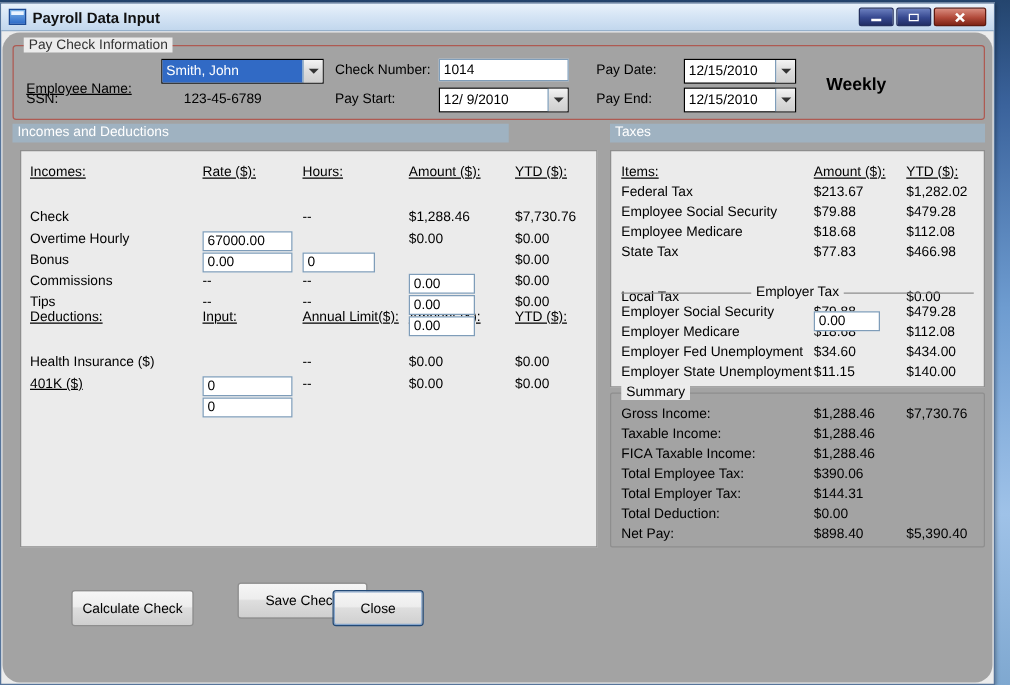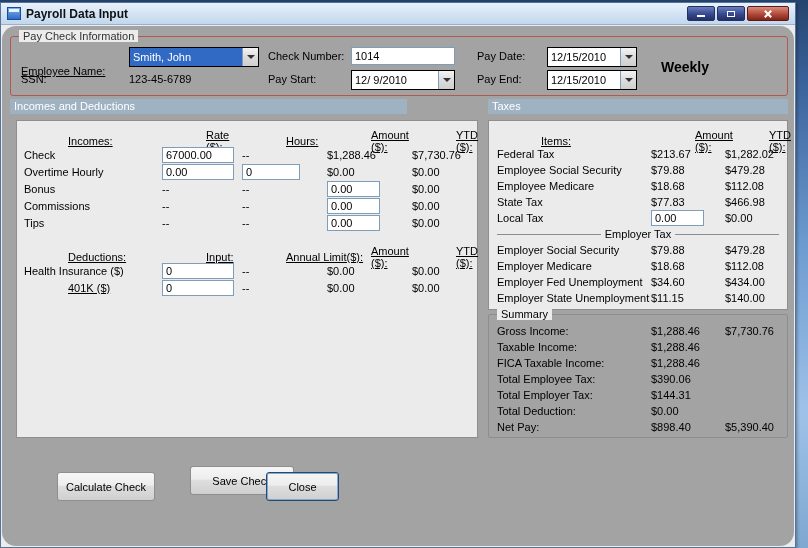--- a/index.html
+++ b/index.html
@@ -46,21 +46,21 @@
   
   .groupbox { position: absolute; border: 1px solid #AE5A52; border-radius: 3px; }
   .groupbox .legend { position: absolute; top: -7px; left: 8px; background: #ECECEC; padding: 0 4px; color: #333; }
   .groupbox-gray { position: absolute; border: 1px solid #8E8E8E; border-radius: 2px; }
   .groupbox-gray .legend { position: absolute; top: -7px; left: 8px; background: #ECECEC; padding: 0 4px; color: #000; }
 
   .lbl { position: absolute; white-space: nowrap; }
 
   
   .tb { position: relative; height: 16px; border: 1px solid #7F9DB9; background: #fff;
-        font-family: "Liberation Sans", sans-serif; font-size: 11px; padding: 0 3px; }
+        font-family: "Liberation Sans", sans-serif; font-size: 11px; padding: 0 3px; margin-top: 39px; }
   .w72 { width: 72px; } .w58 { width: 58px; } .w53 { width: 53px; }
   .combo { position: absolute; height: 20px; border: 1px solid #000000; background: #fff; display: flex; }
   .combo .val { flex: 1; padding: 3px 3px 0 3px; white-space: nowrap; overflow: hidden; }
   .combo .val.sel { background: #316AC5; color: #fff; }
   .combo .drop { width: 16px; border-left: 1px solid #7F9DB9;
     background: linear-gradient(180deg,#F4F4F4,#DCDCDC 50%,#CFCFCF);
     display: flex; align-items: center; justify-content: center; }
   .arrow-down { width: 0; height: 0; border-left: 4px solid transparent; border-right: 4px solid transparent; border-top: 4px solid #333; }
   .textbox-abs { position: absolute; border: 1px solid #7F9DB9; background: #fff;
         font-family: "Liberation Sans", sans-serif; font-size: 11px; padding: 0 3px; }
@@ -68,21 +68,21 @@
   
   .section-hdr { position: absolute; height: 15px; background: #9FB2C1; color: #fff;
     padding: 1px 0 0 4px; font-size: 11px; }
 
   
   .panel { position: absolute; background: #EBEBEB; border: 1px solid #8E8E8E; padding-top: 8px; }
 
   .grid5 { display: grid; grid-template-columns: 138px 80px 85px 85px 1fr; align-items: center; padding-left: 7px; }
   .grid3 { display: grid; grid-template-columns: 154px 74px 1fr; align-items: center; padding-left: 8px; }
   .r17 { height: 17px; } .r16 { height: 16px; }
-  .u { text-decoration: underline; margin-left: 44px; }
+  .u { text-decoration: underline; }
   .nowrap { white-space: nowrap; }
 
   .sub-hdr { display: flex; align-items: center; height: 16px; padding: 0 4px; color: #000; }
   .sub-hdr::before, .sub-hdr::after { content: ""; flex: 1; border-top: 1px solid #8E8E8E; margin: 0 4px; }
 
   
   .btn7 { position: absolute; height: 29px; border: 1px solid #8E8E8E; border-radius: 3px;
     background: linear-gradient(180deg,#F6F6F6 0%,#EDEDED 45%,#DEDEDE 50%,#CFCFCF 100%);
     font-family: "Liberation Sans", sans-serif; font-size: 11px; cursor: default; }
   .btn-default { border: 1px solid #234A77; box-shadow: inset 0 0 0 1px #87A6CC; }
@@ -131,21 +131,21 @@
       <div class="combo" style="left:536px;top:10px;width:90px;">
         <span class="val">12/15/2010</span>
         <span class="drop">
             <span class="arrow-down"></span>
           </span>
       </div>
 
       <span class="lbl" style="left:650px;top:10px;font-size:14px;font-weight:bold;margin-top:12px;">Weekly</span>
 
       <span class="lbl" style="left:10px;top:36px;">SSN:</span>
-      <span class="lbl" style="left:118px;top:36px;text-align:center;">123-45-6789</span>
+      <span class="lbl" style="left:136px;top:36px;text-align:center;">123-45-6789</span>
 
       <span class="lbl" style="left:257px;top:36px;">Pay Start:</span>
       <div class="combo" style="left:340px;top:33px;width:104px;">
         <span class="val">12/ 9/2010</span>
         <span class="drop">
             <span class="arrow-down"></span>
           </span>
       </div>
 
       <span class="lbl" style="left:466px;top:36px;">Pay End:</span>

